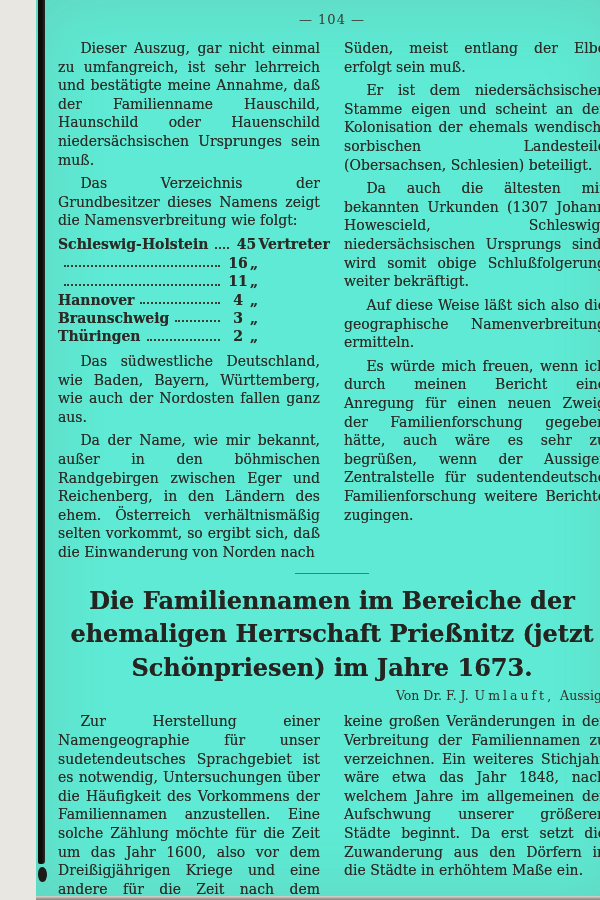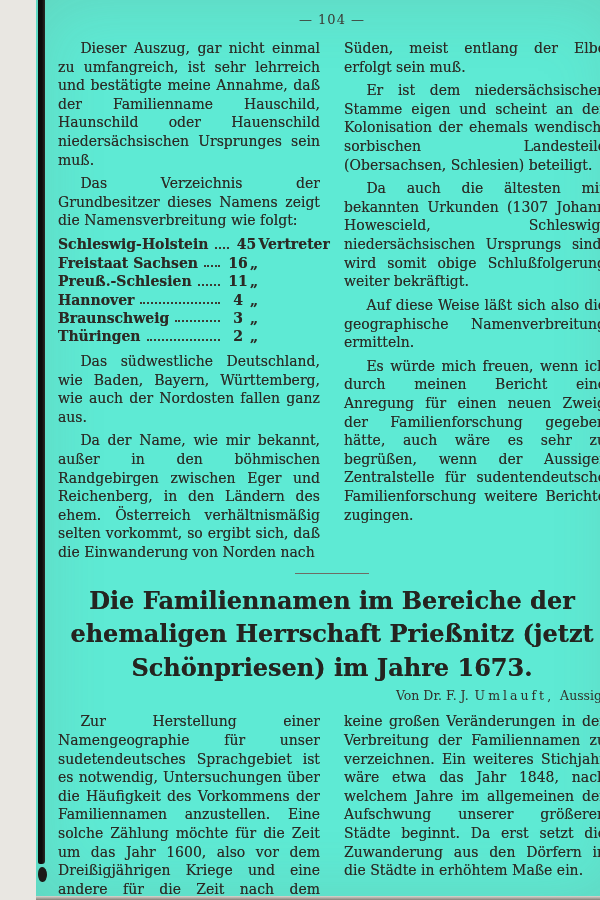--- a/index.html
+++ b/index.html
@@ -67,27 +67,25 @@
         <p class="body-par">Das Verzeichnis der Grundbesitzer dieses Namens zeigt die Namensverbreitung wie folgt:</p>
 
         <div class="dist-table">
           <div class="trow">
             <span class="region">Schleswig-Holstein</span>
             <span class="leader"></span>
             <span class="count">45</span>
             <span class="unit">Vertreter</span>
           </div>
           <div class="trow">
-            <span class="region">Freistaat Sachsen</span>
             <span class="leader"></span>
             <span class="count">16</span>
             <span class="unit">„</span>
           </div>
           <div class="trow">
-            <span class="region">Preuß.-Schlesien</span>
             <span class="leader"></span>
             <span class="count">11</span>
             <span class="unit">„</span>
           </div>
           <div class="trow">
             <span class="region">Hannover</span>
             <span class="leader"></span>
             <span class="count">4</span>
             <span class="unit">„</span>
           </div>

